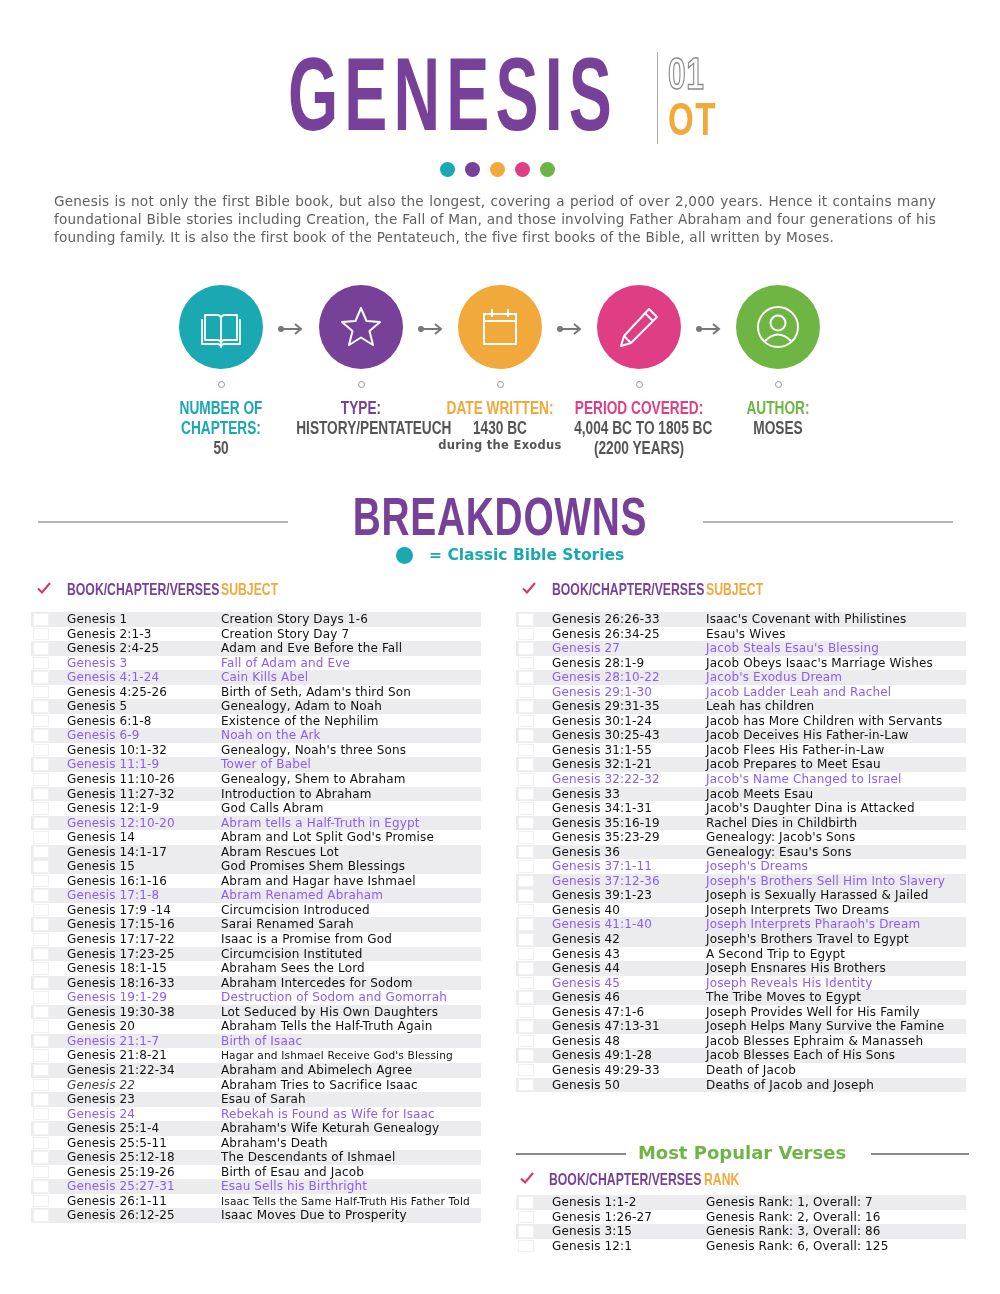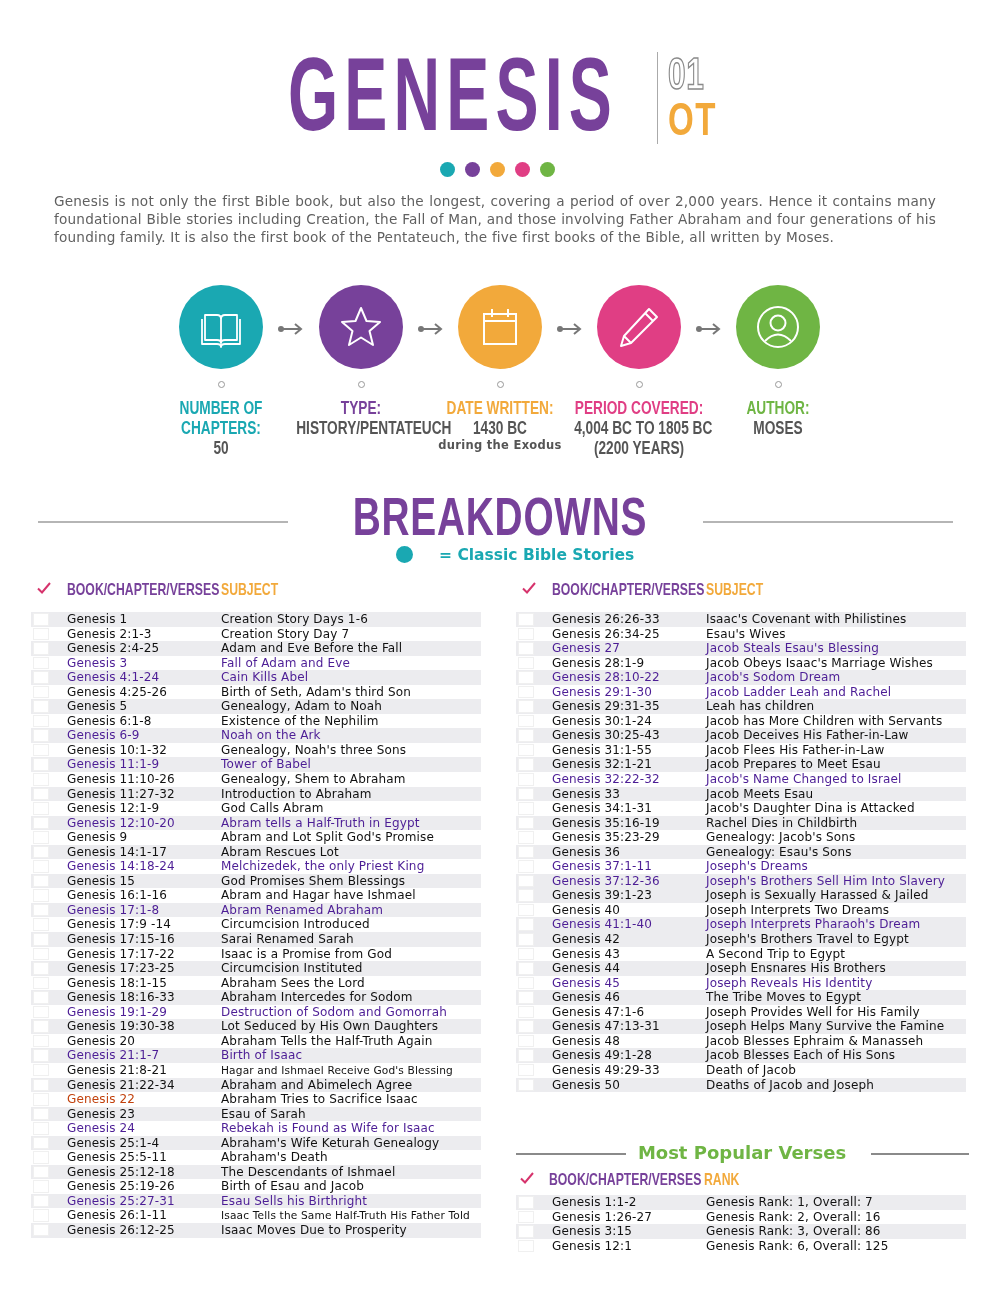--- a/index.html
+++ b/index.html
@@ -59,21 +59,21 @@
     .flow-sub { font-family: "DejaVu Sans", sans-serif; font-size: 11.5px; line-height: 14px; color: #555; font-weight: bold; letter-spacing: 0.3px; }
     .flow-arrow { position: absolute; top: 35px; width: 26px; height: 12px; }
 
     
     .bd-title {
       position: absolute; top: 488px; left: 0; width: 1000px; text-align: center;
       font-family: "Liberation Sans", sans-serif; font-weight: bold; font-size: 54px; line-height: 56px;
       color: #77419a; transform: scaleX(0.72); transform-origin: center top; letter-spacing: 1px;
     }
     .bd-line { position: absolute; top: 521px; height: 2px; background: #b5b5b5; }
-    .legend { position: absolute; top: 546px; left: 380px; display: flex; align-items: flex-start; gap: 26px; padding-left: 16px; }
+    .legend { position: absolute; top: 546px; left: 380px; display: flex; align-items: flex-end; gap: 16px; padding-left: 16px; }
     .legend-dot { width: 17px; height: 17px; border-radius: 50%; background: #1aa8b2; }
     .legend-text { font-family: "DejaVu Sans", sans-serif; font-weight: bold; font-size: 15.5px; color: #1aa8b2; }
 
     .col-head { position: absolute; height: 22px; }
     .check { position: absolute; left: 0; top: 0; width: 16px; height: 16px; }
     .hd-book, .hd-subject {
       position: absolute; top: 0; font-family: "Liberation Sans", sans-serif; font-weight: bold;
       font-size: 17px; line-height: 20px; transform: scaleX(0.72); transform-origin: left top; white-space: nowrap;
     }
     .hd-book { color: #77419a; }
@@ -83,22 +83,22 @@
     .row { position: relative; height: 14.55px; display: flex; align-items: center; }
     .row.shade { background: #ececef; }
     .row .cb { position: absolute; left: 2px; top: 1px; width: 16px; height: 12.5px; background: #ffffff; border: 1px solid #f0f0f0; }
     .row .ref, .row .subj {
       position: absolute; top: 0; font-family: "DejaVu Sans", sans-serif; font-size: 12px; line-height: 14.5px;
       white-space: nowrap; color: #111111; letter-spacing: 0.15px;
     }
     .row .ref { left: 36px; }
     .row .subj { left: 190px; }
     .row .subj.small { font-size: 10.6px; }
-    .row.classic .ref, .row.classic .subj { color: #4c1d95; }
-    .row.classic-ref .ref { color: #c2410c; }
+    .row.classic .ref, .row.classic .subj { color: #8b5cf6; }
+    .row.classic-ref .ref { color: #404040; font-style: italic; }
 
     .mpv-title {
       position: absolute; top: 1142px; left: 516px; width: 452px; text-align: center;
       font-family: "DejaVu Sans", sans-serif; font-weight: bold; font-size: 18px; color: #6fb544;
     }
     .mpv-line { position: absolute; top: 1153px; height: 2px; background: #8a8a8a; }
   </style>
 </head>
 <body>
 
@@ -294,33 +294,28 @@
       <span class="ref">Genesis 12:1-9</span>
       <span class="subj">God Calls Abram</span>
     </div>
     <div class="row shade classic">
       <span class="cb"></span>
       <span class="ref">Genesis 12:10-20</span>
       <span class="subj">Abram tells a Half-Truth in Egypt</span>
     </div>
     <div class="row">
       <span class="cb"></span>
-      <span class="ref">Genesis 9</span>
+      <span class="ref">Genesis 14</span>
       <span class="subj">Abram and Lot Split God's Promise</span>
     </div>
     <div class="row shade">
       <span class="cb"></span>
       <span class="ref">Genesis 14:1-17</span>
       <span class="subj">Abram Rescues Lot</span>
     </div>
-    <div class="row classic">
-      <span class="cb"></span>
-      <span class="ref">Genesis 14:18-24</span>
-      <span class="subj">Melchizedek, the only Priest King</span>
-    </div>
     <div class="row shade">
       <span class="cb"></span>
       <span class="ref">Genesis 15</span>
       <span class="subj">God Promises Shem Blessings</span>
     </div>
     <div class="row">
       <span class="cb"></span>
       <span class="ref">Genesis 16:1-16</span>
       <span class="subj">Abram and Hagar have Ishmael</span>
     </div>
@@ -457,21 +452,21 @@
       <span class="subj">Jacob Steals Esau's Blessing</span>
     </div>
     <div class="row">
       <span class="cb"></span>
       <span class="ref">Genesis 28:1-9</span>
       <span class="subj">Jacob Obeys Isaac's Marriage Wishes</span>
     </div>
     <div class="row shade classic">
       <span class="cb"></span>
       <span class="ref">Genesis 28:10-22</span>
-      <span class="subj">Jacob's Sodom Dream</span>
+      <span class="subj">Jacob's Exodus Dream</span>
     </div>
     <div class="row classic">
       <span class="cb"></span>
       <span class="ref">Genesis 29:1-30</span>
       <span class="subj">Jacob Ladder Leah and Rachel</span>
     </div>
     <div class="row shade">
       <span class="cb"></span>
       <span class="ref">Genesis 29:31-35</span>
       <span class="subj">Leah has children</span>

